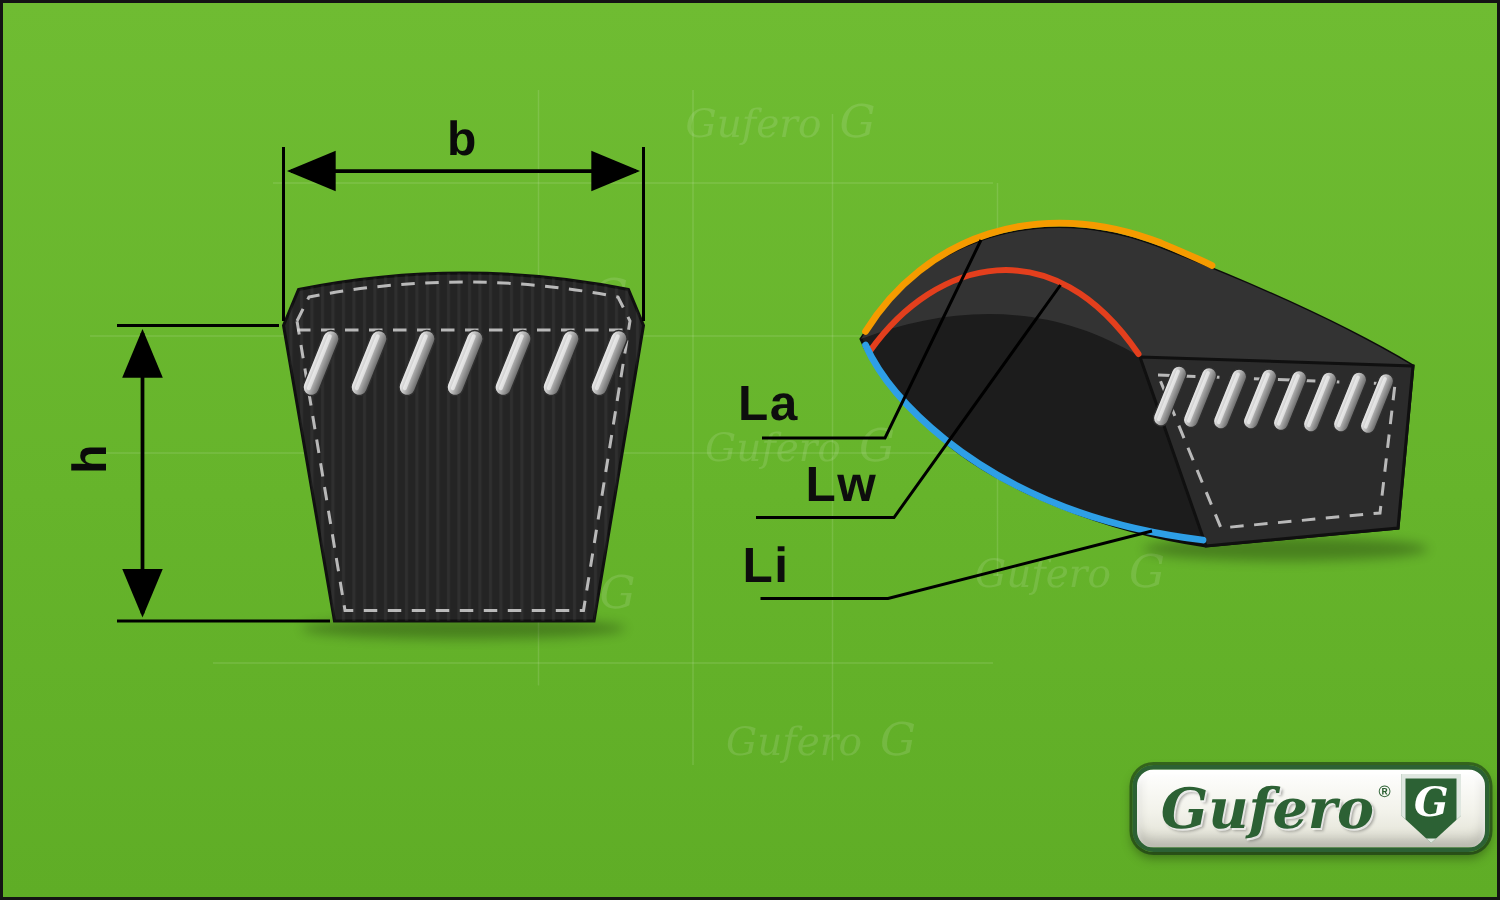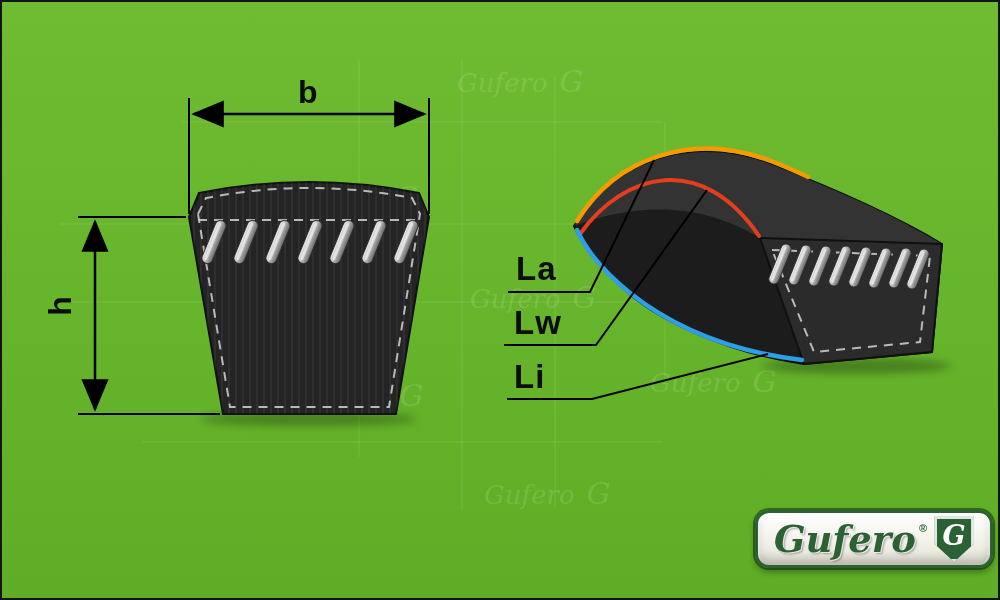--- a/index.html
+++ b/index.html
@@ -126,23 +126,23 @@
     <path d="M575,228 C584,248 602,270 628,291 C662,318 716,348 800,358" fill="none" stroke-width="4.5" stroke-linecap="round" stroke="#2e9fe6"></path>
 
     <polyline points="506,290 588,290 652,158" fill="none" stroke="#000" stroke-width="2"></polyline>
     <polyline points="502,343 594,343 705,188" fill="none" stroke="#000" stroke-width="2"></polyline>
     <polyline points="505,397 590,397 766,352" fill="none" stroke="#000" stroke-width="2"></polyline>
   </svg>
 
   <div class="dim-label" style="left:296px;top:74px;">b</div>
   <div class="dim-label rot" style="left:48px;top:288px;">h</div>
 
-  <div class="len-label" style="left:514px;top:250px;">La</div>
-  <div class="len-label" style="left:512px;top:304px;">Lw</div>
-  <div class="len-label" style="left:512px;top:358px;">Li</div>
+  <div class="len-label" style="left:490px;top:250px;">La</div>
+  <div class="len-label" style="left:535px;top:304px;">Lw</div>
+  <div class="len-label" style="left:493px;top:358px;">Li</div>
 
   <div class="logo-badge">
     <span class="logo-text">Gufero</span>
     <span class="logo-reg">®</span>
     <span class="logo-shield">
       <span class="logo-g">G</span>
     </span>
   </div>
 
 </div>

